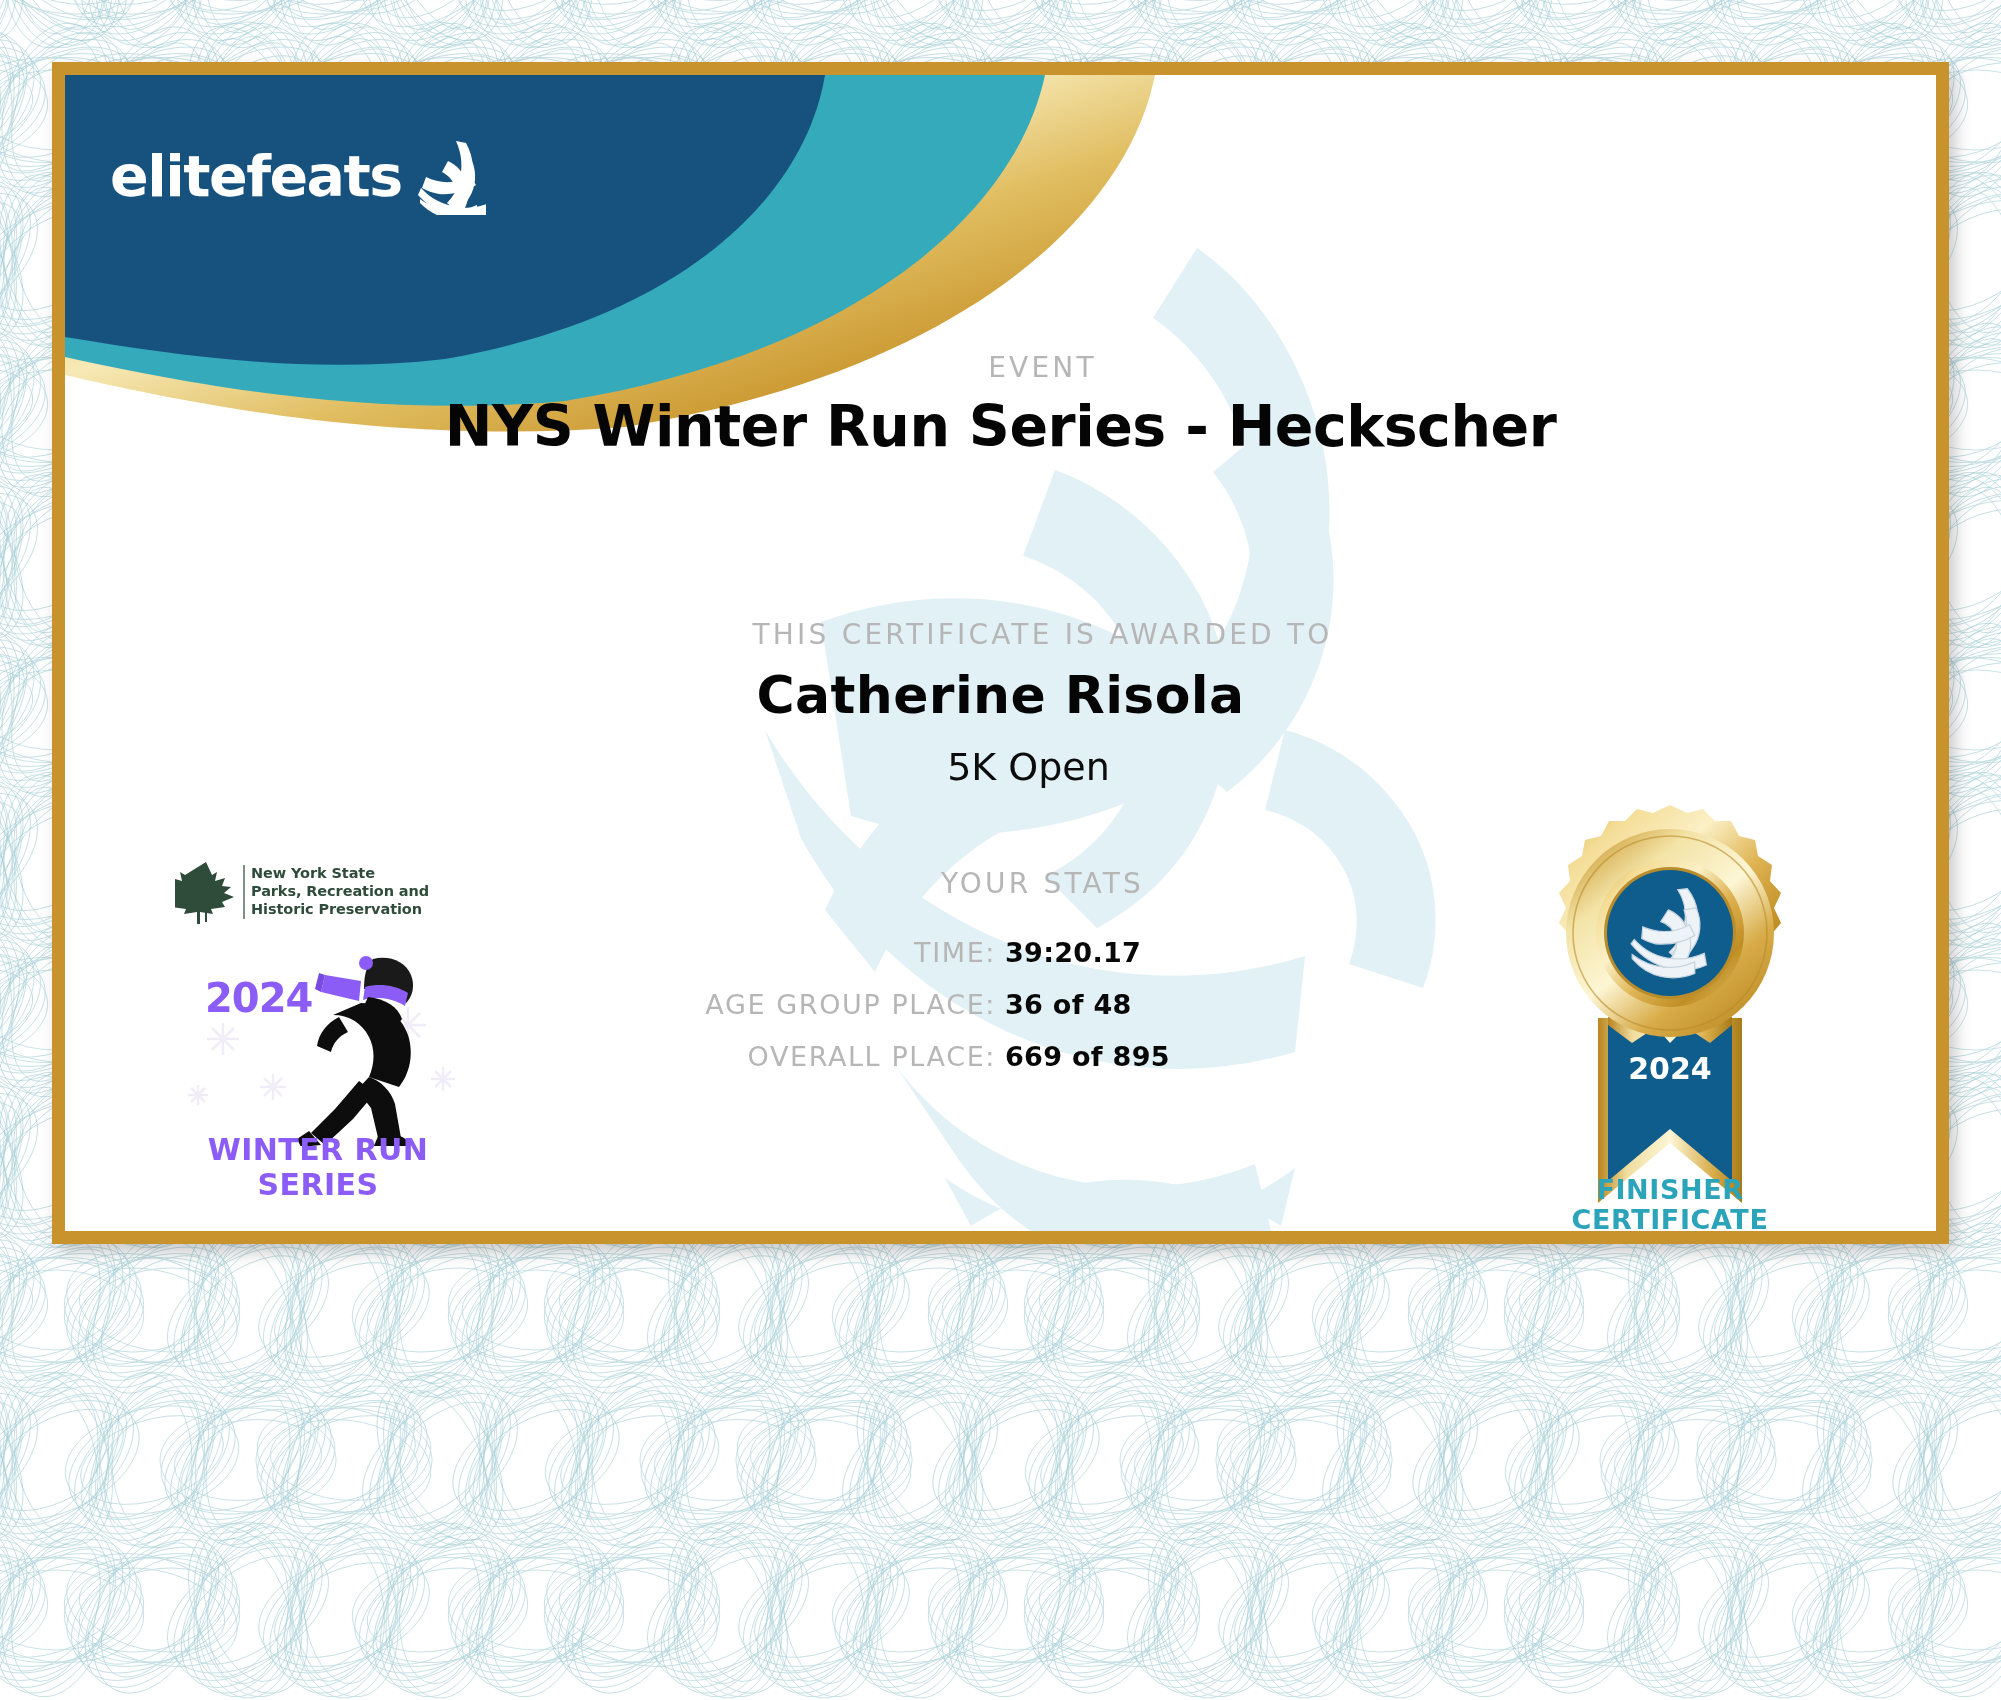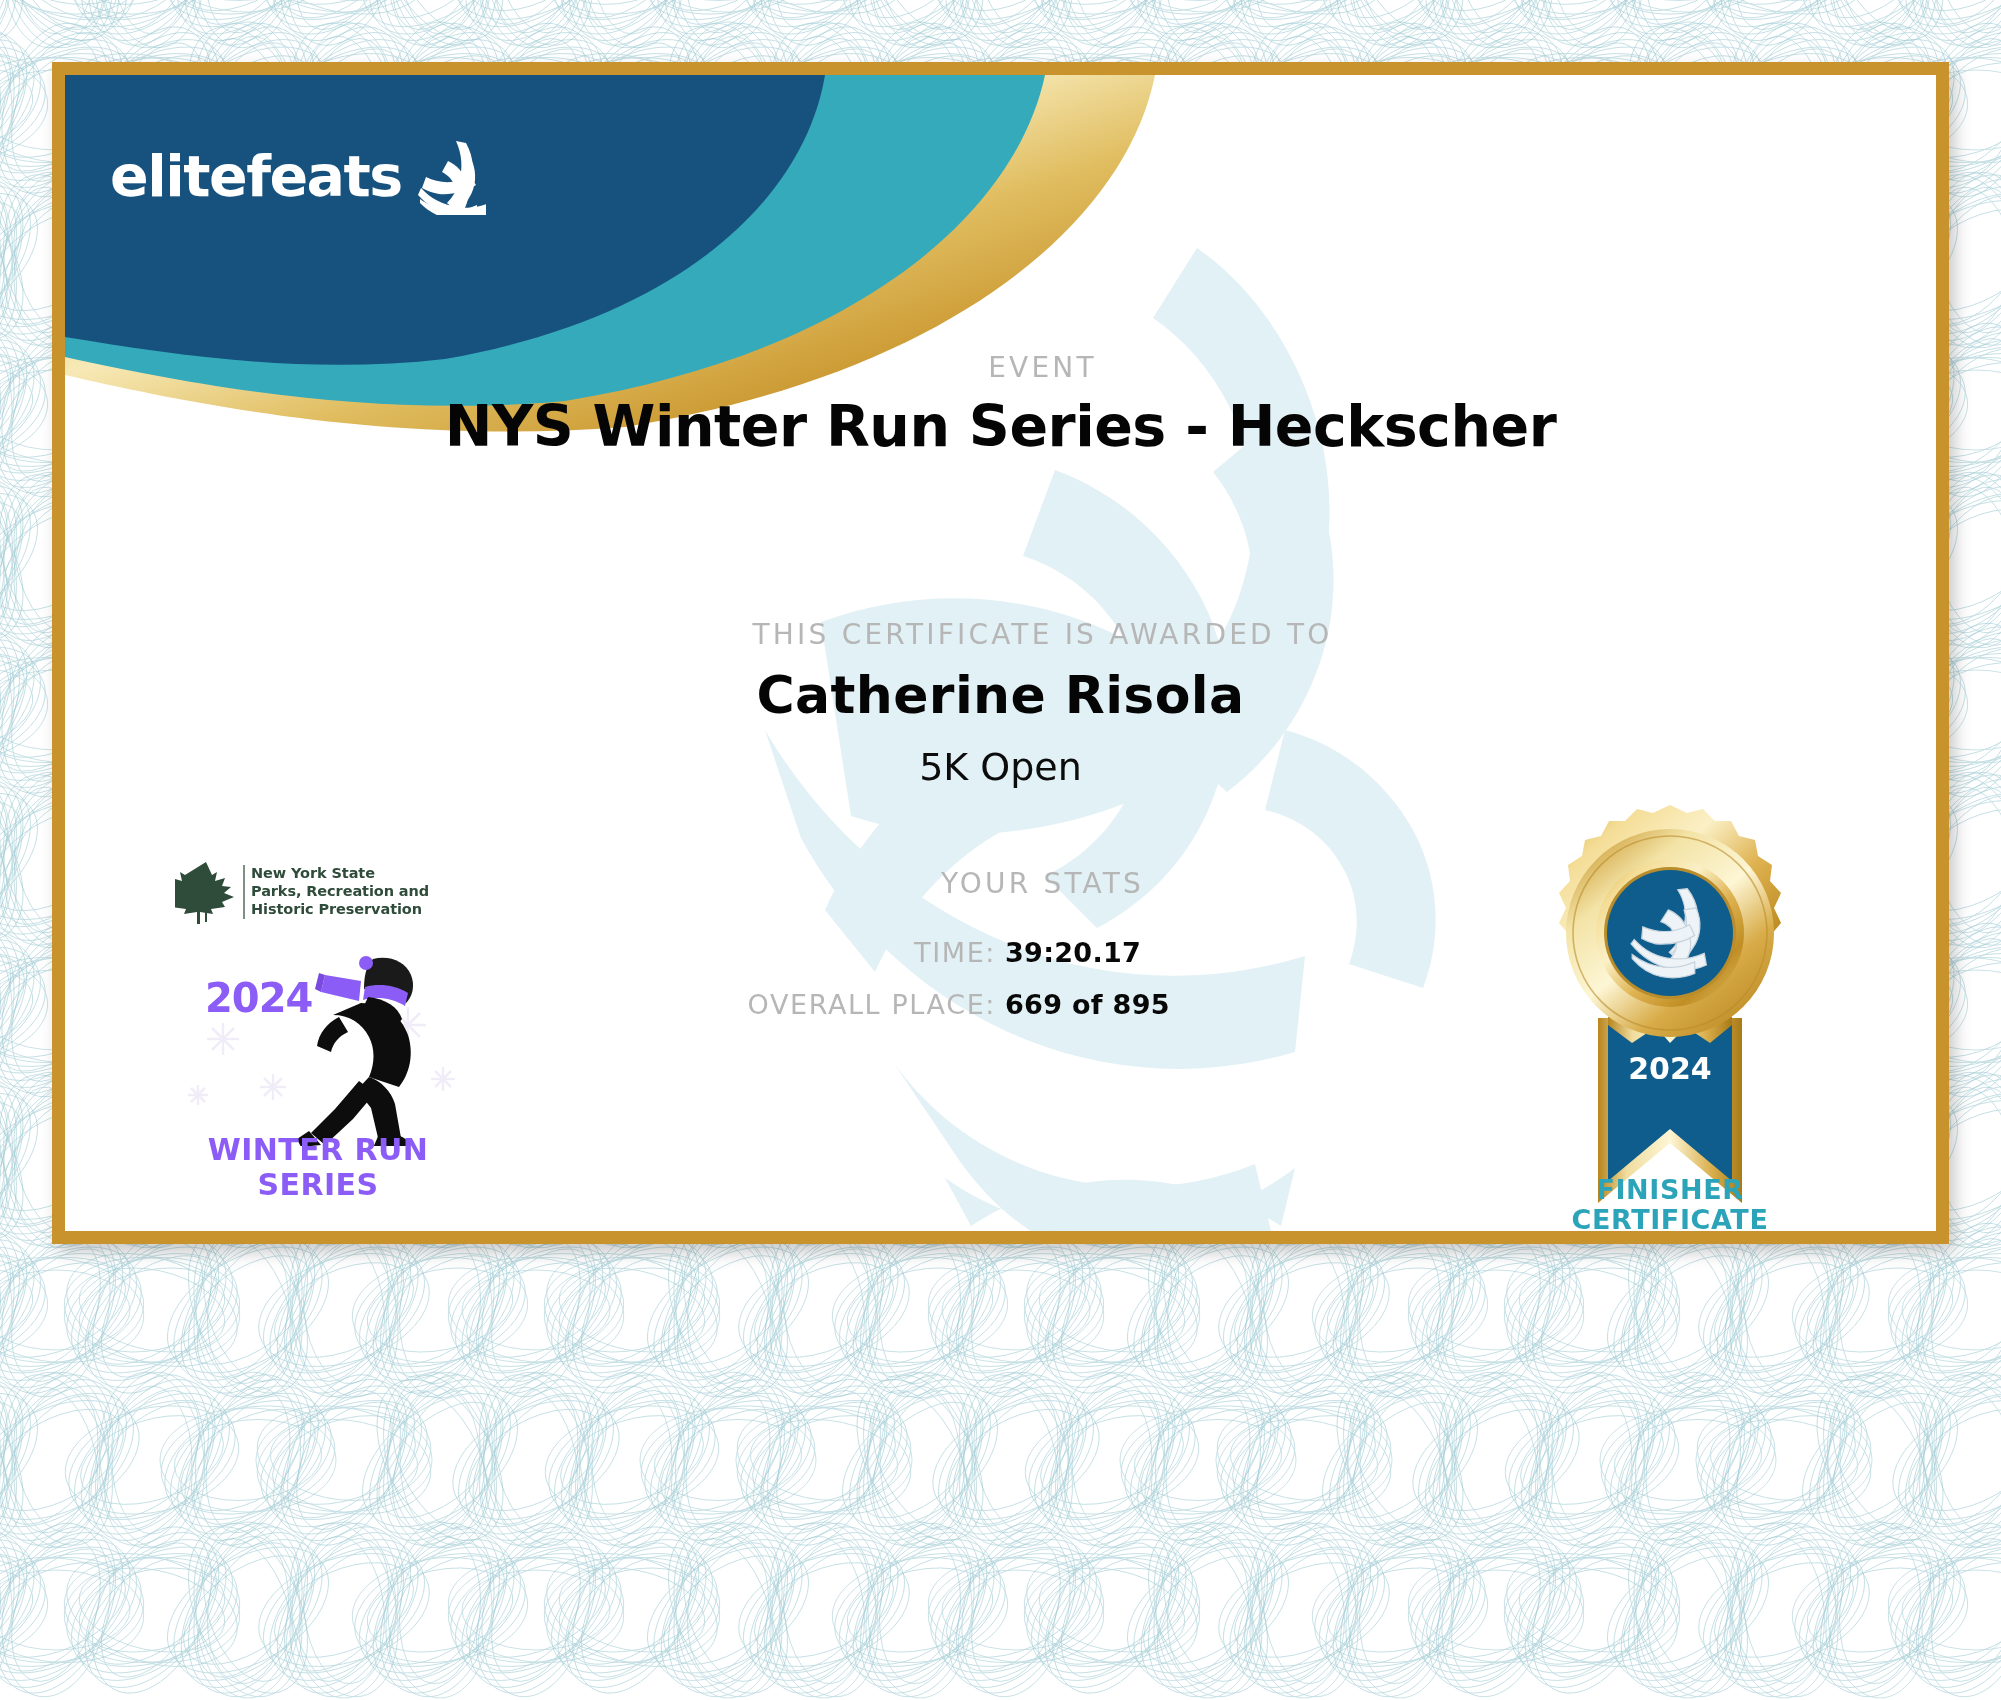--- a/index.html
+++ b/index.html
@@ -125,20 +125,21 @@
     color: #050505;
     font-family: "DejaVu Sans", sans-serif;
     letter-spacing: 0.4px;
   }
   #division {
     top: 670px;
     font-size: 38px;
     font-weight: 400;
     color: #0c0c0c;
     font-family: "DejaVu Sans", sans-serif;
+    padding-left: 28px;
   }
   #stats-label {
     top: 792px;
     font-size: 28px;
   }
 
   
   #stats-rows {
     position: absolute;
     left: 0;
@@ -604,20 +605,24 @@
       <div class="center-col" id="division">5K Open</div>
 
       <div class="center-col label-grey" id="stats-label">YOUR STATS</div>
 
       <div id="stats-rows">
         <div class="stat-row">
           <span class="stat-label">TIME:</span>
           <span class="stat-value">39:20.17</span>
         </div>
         <div class="stat-row">
+          <span class="stat-label">AGE GROUP PLACE:</span>
+          <span class="stat-value">36 of 48</span>
+        </div>
+        <div class="stat-row">
           <span class="stat-label">OVERALL PLACE:</span>
           <span class="stat-value">669 of 895</span>
         </div>
       </div>
 
       <div id="nys-logo">
         <svg id="nys-leaf" width="62" height="64" viewBox="0 0 62 64" aria-hidden="true">
           <path fill="#2f4b39" d="M31 2 l6 13 5 -3 -2 9 10 -3 -3 8 9 1 -7 6 10 4 -12 5 3 5 -14 2 2 5 -13 -2 v12 h-3 v-12 l-13 2 2 -5 -14 -2 3 -5 -12 -5 10 -4 -7 -6 9 -1 -3 -8 10 3 -2 -9 5 3 Z"></path>
           <rect x="30" y="46" width="2" height="16" fill="#2f4b39"></rect>
         </svg>

